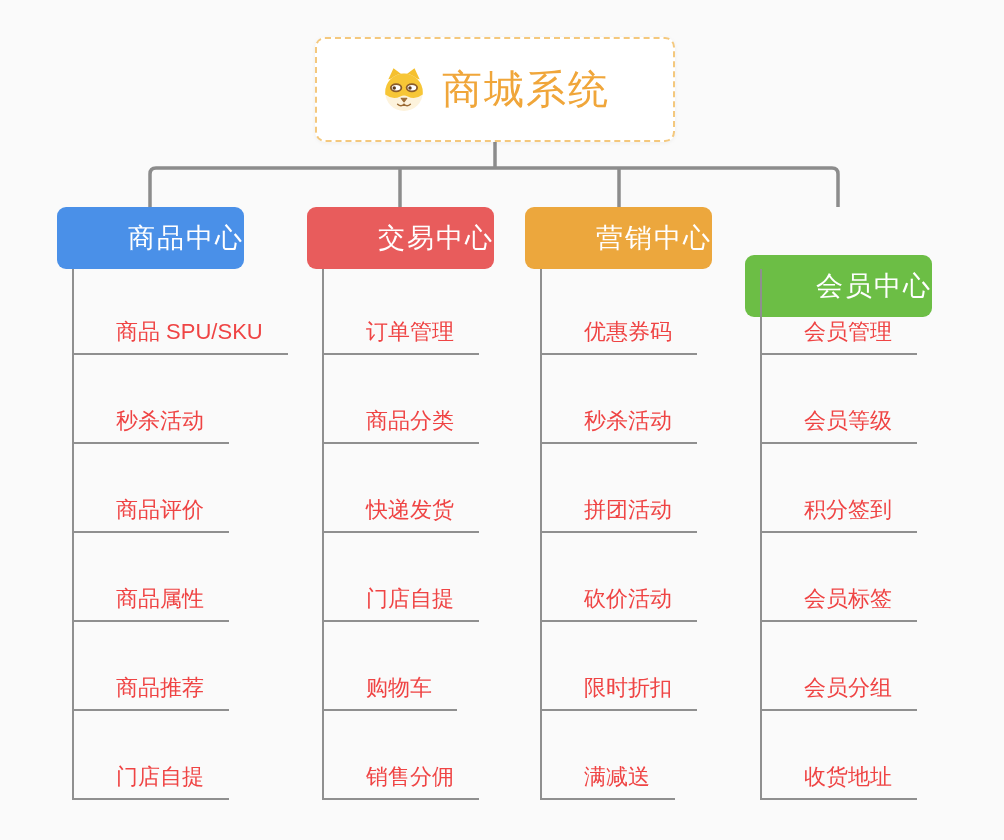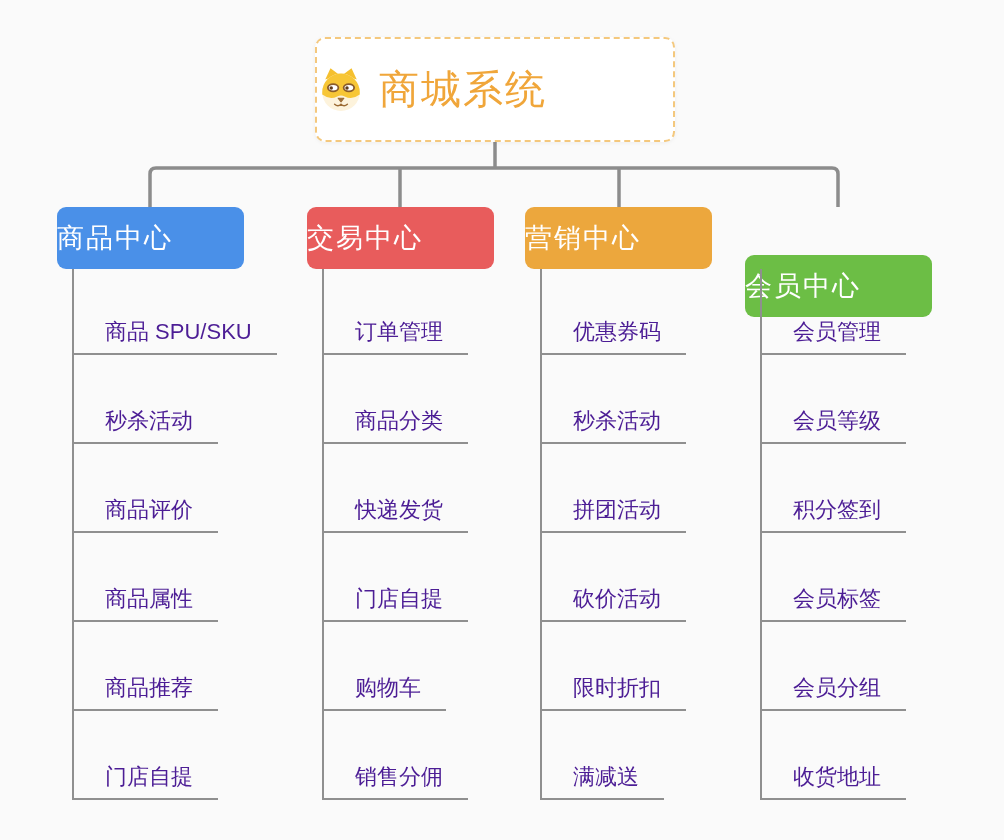--- a/index.html
+++ b/index.html
@@ -7,40 +7,40 @@
     position:relative;width:1004px;height:840px;background:#fafafa;
     overflow:hidden;font-family:"Liberation Sans",sans-serif;
   }
   .connectors{position:absolute;left:0;top:0;width:1004px;height:840px;}
   .connectors path{fill:none;stroke-width:3.5px;}
 
   
   .root-node{
     position:absolute;left:315px;top:37px;width:360px;height:105px;
     background:#ffffff;border:2px dashed #f4c87d;border-radius:10px;
-    box-sizing:border-box;display:flex;align-items:center;gap:14px;
+    box-sizing:border-box;display:flex;align-items:center;justify-content:center;gap:14px;
     box-shadow:0 1px 4px rgba(0,0,0,0.05);
   }
   .root-title{font-size:40px;letter-spacing:2px;color:#f0a63a;}
 
   
   .branch{position:absolute;top:207px;width:187px;}
   .branch.b0{left:57px}.branch.b1{left:307px}.branch.b2{left:525px}.branch.b3{left:745px}
   .branch-box{
-    height:62px;border-radius:9px;display:flex;align-items:center;justify-content:flex-start;
+    height:62px;border-radius:9px;display:flex;align-items:center;justify-content:flex-end;
     color:#ffffff;font-size:27px;letter-spacing:2px;
   }
   .items{
     position:absolute;left:15px;top:62px;width:280px;height:531px;
     border-left:2px solid #8f8f8f;
   }
   .leaf{
     position:absolute;left:0;width:max-content;white-space:nowrap;
-    padding:0 25px 8px 31px;border-bottom:2px solid #8f8f8f;
-    font-size:22px;line-height:26px;color:#4c1d95;
+    padding:0 25px 8px 42px;border-bottom:2px solid #8f8f8f;
+    font-size:22px;line-height:26px;color:#ef4444;
   }
   .leaf.i1{top:50px}.leaf.i2{top:139px}.leaf.i3{top:228px}
   .leaf.i4{top:317px}.leaf.i5{top:406px}.leaf.i6{top:495px}
 </style>
 </head>
 <body>
 
 <div class="canvas">
 
   <svg class="connectors" viewBox="0 0 1004 840" style="stroke: rgb(140, 140, 140);">

